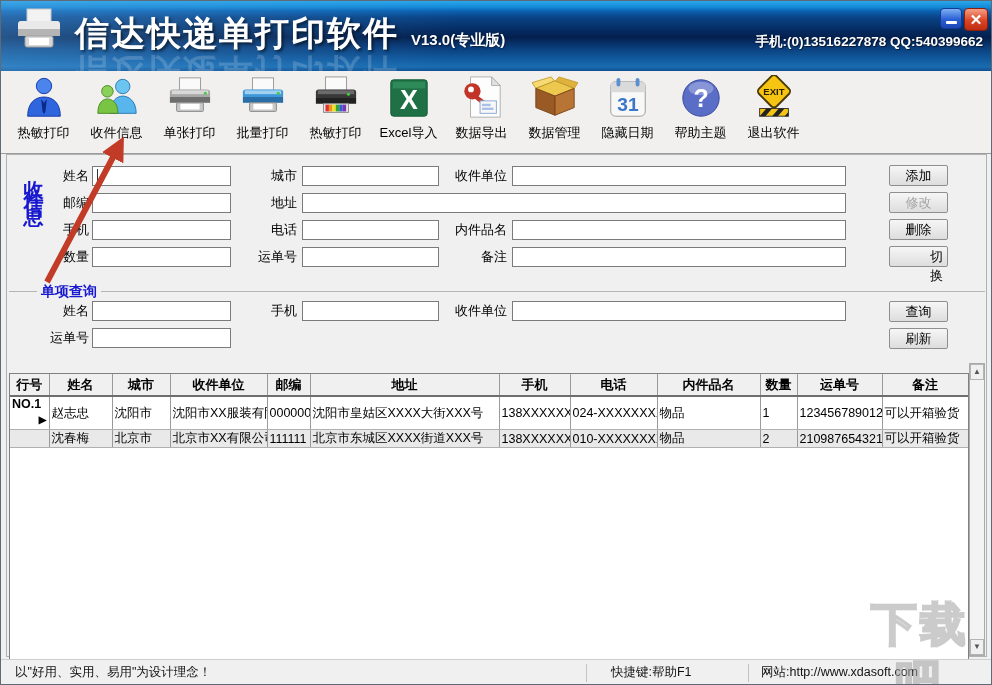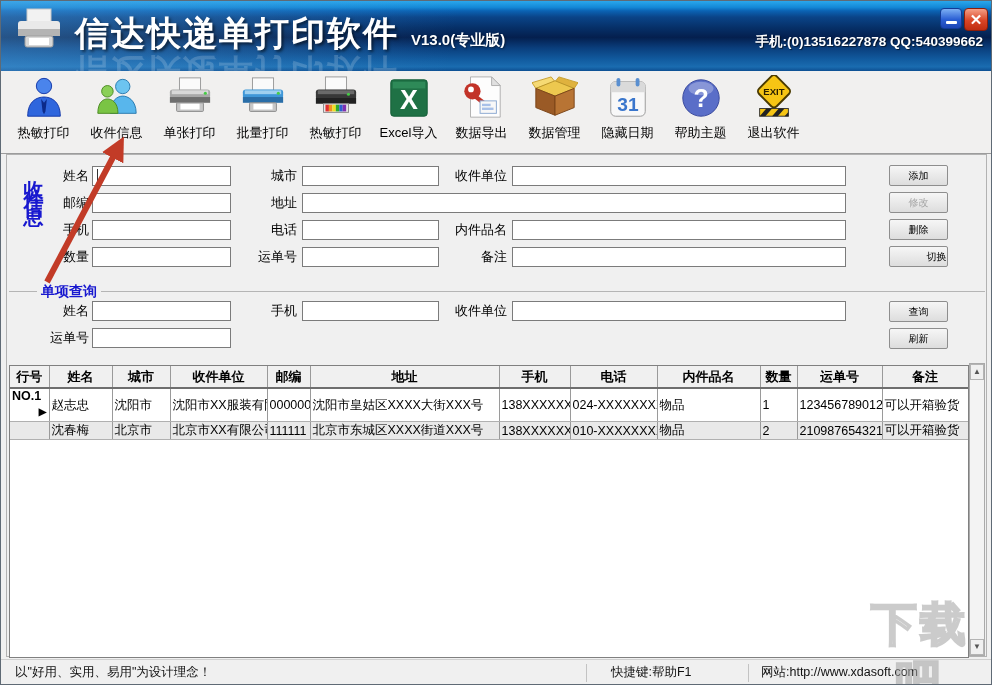--- a/index.html
+++ b/index.html
@@ -64,32 +64,32 @@
   
   .side-label{
     position:absolute; left:17px; top:163px; width:30px; height:130px;
     writing-mode:vertical-rl; text-orientation:upright;
     font-size:20px; font-weight:bold; color:#1818cf; letter-spacing:9px; z-index:2;
   }
   .lbl{ position:absolute; height:20px; line-height:20px; font-size:13px; color:#000;
     text-align:right; white-space:nowrap; z-index:2;}
   .inp{ position:absolute; height:20px; border:1px solid #7b7b7b; background:#fff;
     font-size:13px; padding:0 3px; z-index:2; }
-  .btn{ position:absolute; width:59px; height:21px; font-size:10px; color:#000;
+  .btn{ position:absolute; width:59px; height:21px; font-size:13px; color:#000;
     background:linear-gradient(180deg,#f6f6f6,#dddddd); border:1px solid #8e8e8e;
     border-radius:2px; z-index:2; cursor:default; text-align:center; line-height:19px;}
   .btn.disabled{ color:#a4a4a4; }
   .caret{ position:absolute; left:96px; top:168px; width:1px; height:14px; background:#333; z-index:3;}
 
   .group-line{ position:absolute; left:8px; top:290px; width:976px; border-top:1px solid #b5b5b5; z-index:1;}
   .group-legend{ position:absolute; left:36px; top:282px; font-size:14px; font-weight:bold;
     color:#1818cf; background:#f0f0f0; padding:0 4px; z-index:2; line-height:16px;text-align:center;}
 
   
-  .grid-wrap{ position:absolute; left:8px; top:364px; width:960px; height:293px;
+  .grid-wrap{ position:absolute; left:8px; top:372px; width:960px; height:293px;
     background:#fff; border:1px solid #808080; overflow:hidden; z-index:2;}
   table.grid{ border-collapse:collapse; table-layout:fixed; width:958px; }
   table.grid th{
     height:22px; font-size:13px; font-weight:bold; background:#f0f0f0;
     border-right:1px solid #9a9a9a; border-bottom:2px solid #6e6e6e;
     white-space:nowrap; overflow:hidden; text-align:center; padding:0 2px;
   }
   table.grid td{
     height:18px; font-size:12.5px; border-right:1px solid #9a9a9a; border-bottom:1px solid #b0b0b0;
     white-space:nowrap; overflow:hidden; padding:0 2px; text-align:left;

